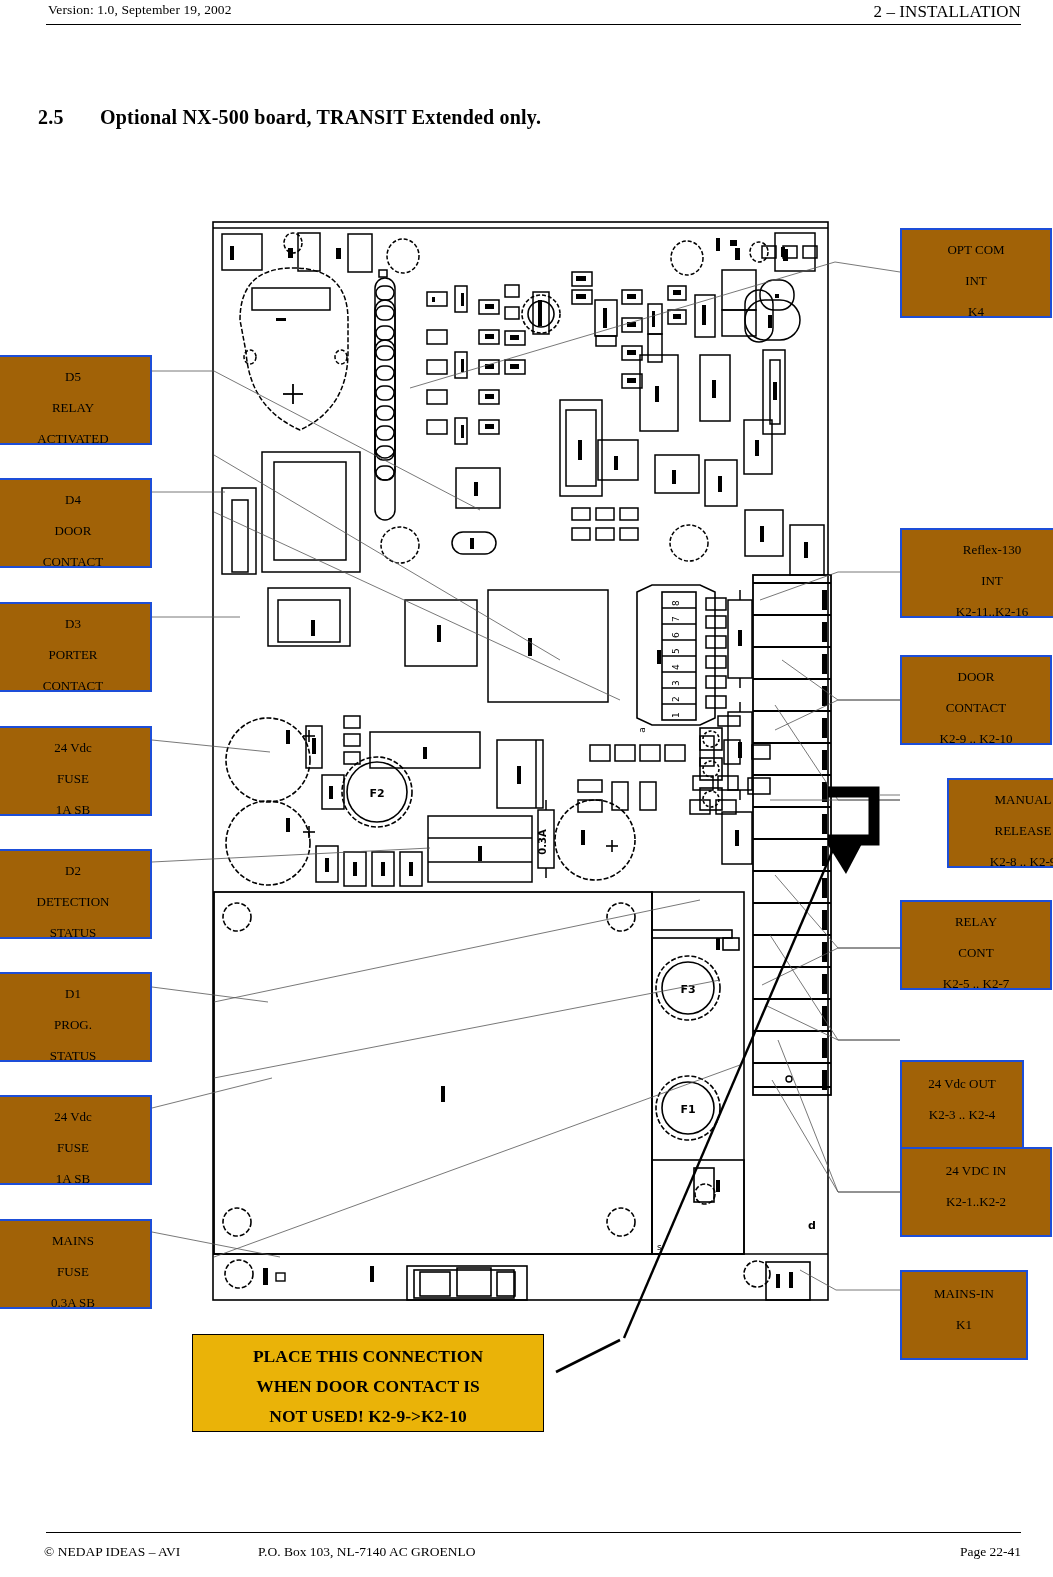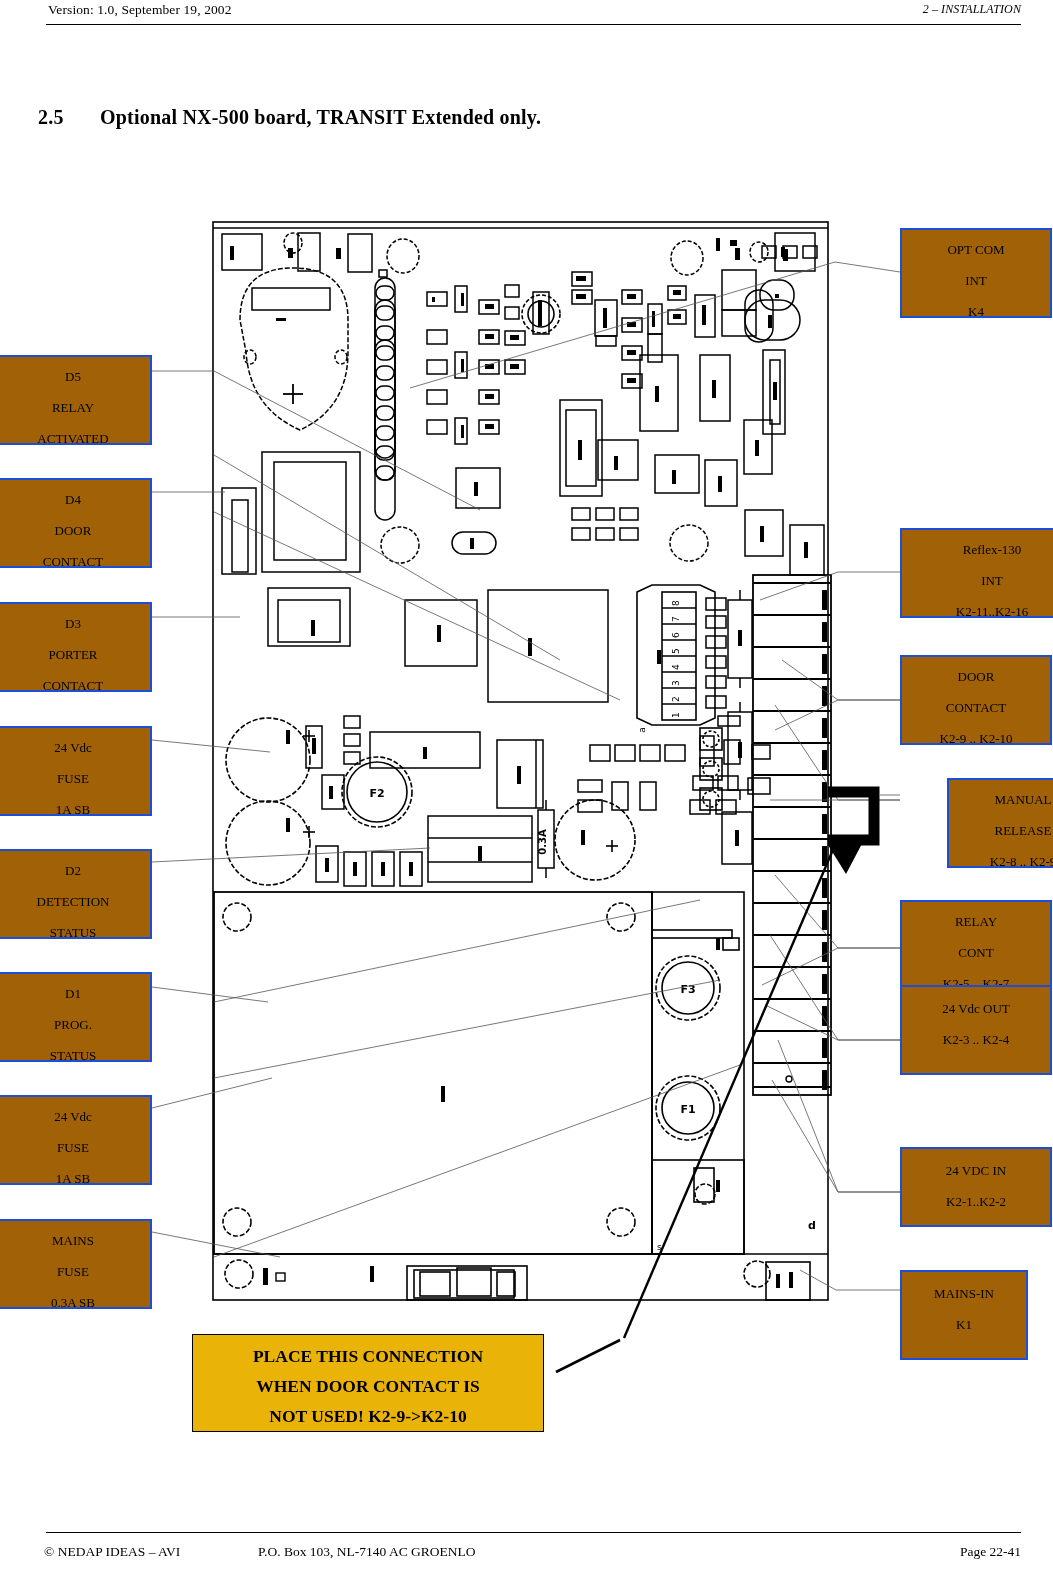--- a/index.html
+++ b/index.html
@@ -7,21 +7,21 @@
   body{
     width:1053px;height:1577px;background:#ffffff;
     font-family:"Liberation Serif", serif;color:#000;
     position:relative;overflow:hidden;
   }
   .page{position:absolute;inset:0;}
 
   
   .hdr{position:absolute;left:0;top:0;width:1053px;height:30px;}
   .hdr-left{position:absolute;left:48px;top:2px;font-size:13.5px;letter-spacing:.1px;}
-  .hdr-right{position:absolute;right:32px;top:2px;font-size:12px;letter-spacing:.1px;font-style:italic;}
+  .hdr-right{position:absolute;right:32px;top:2px;font-size:17px;letter-spacing:.1px;}
   .hdr-rule{position:absolute;left:46px;top:24px;width:975px;height:0;border-top:1.6px solid #000;}
 
   .sect{position:absolute;left:38px;top:70px;font-size:20px;font-weight:bold;letter-spacing:.2px;margin-top:36px;}
   .sect .num{display:inline-block;width:62px;}
 
   
   .ftr-rule{position:absolute;left:46px;top:1532px;width:975px;height:0;border-top:1.5px solid #000;}
   .ftr{position:absolute;top:1544px;font-size:13.5px;text-align:right;}
   .ftr-copy{left:44px;}
   .ftr-addr{left:258px;}
@@ -598,25 +598,25 @@
   <div class="callout" style="left:947px;top:778px;width:152px;height:90px;">
     <div>MANUAL</div>
     <div>RELEASE</div>
     <div>K2-8 .. K2-9</div>
   </div>
   <div class="callout" style="left:900px;top:900px;width:152px;height:90px;">
     <div>RELAY</div>
     <div>CONT</div>
     <div>K2-5 .. K2-7</div>
   </div>
-  <div class="callout topal" style="left:900px;top:985px;width:152px;height:90px;">
+  <div class="callout topal" style="left:900px;top:1060px;width:124px;height:90px;">
     <div>24 Vdc OUT</div>
     <div>K2-3 .. K2-4</div>
   </div>
-  <div class="callout topal" style="left:900px;top:1147px;width:152px;height:80px;text-align:center;">
+  <div class="callout topal" style="left:900px;top:1147px;width:152px;height:90px;text-align:center;">
     <div>24 VDC IN</div>
     <div>K2-1..K2-2</div>
   </div>
   <div class="callout topal" style="left:900px;top:1270px;width:128px;height:90px;">
     <div>MAINS-IN</div>
     <div>K1</div>
   </div>
 
   <div class="warn">
     <div>PLACE THIS CONNECTION</div>

